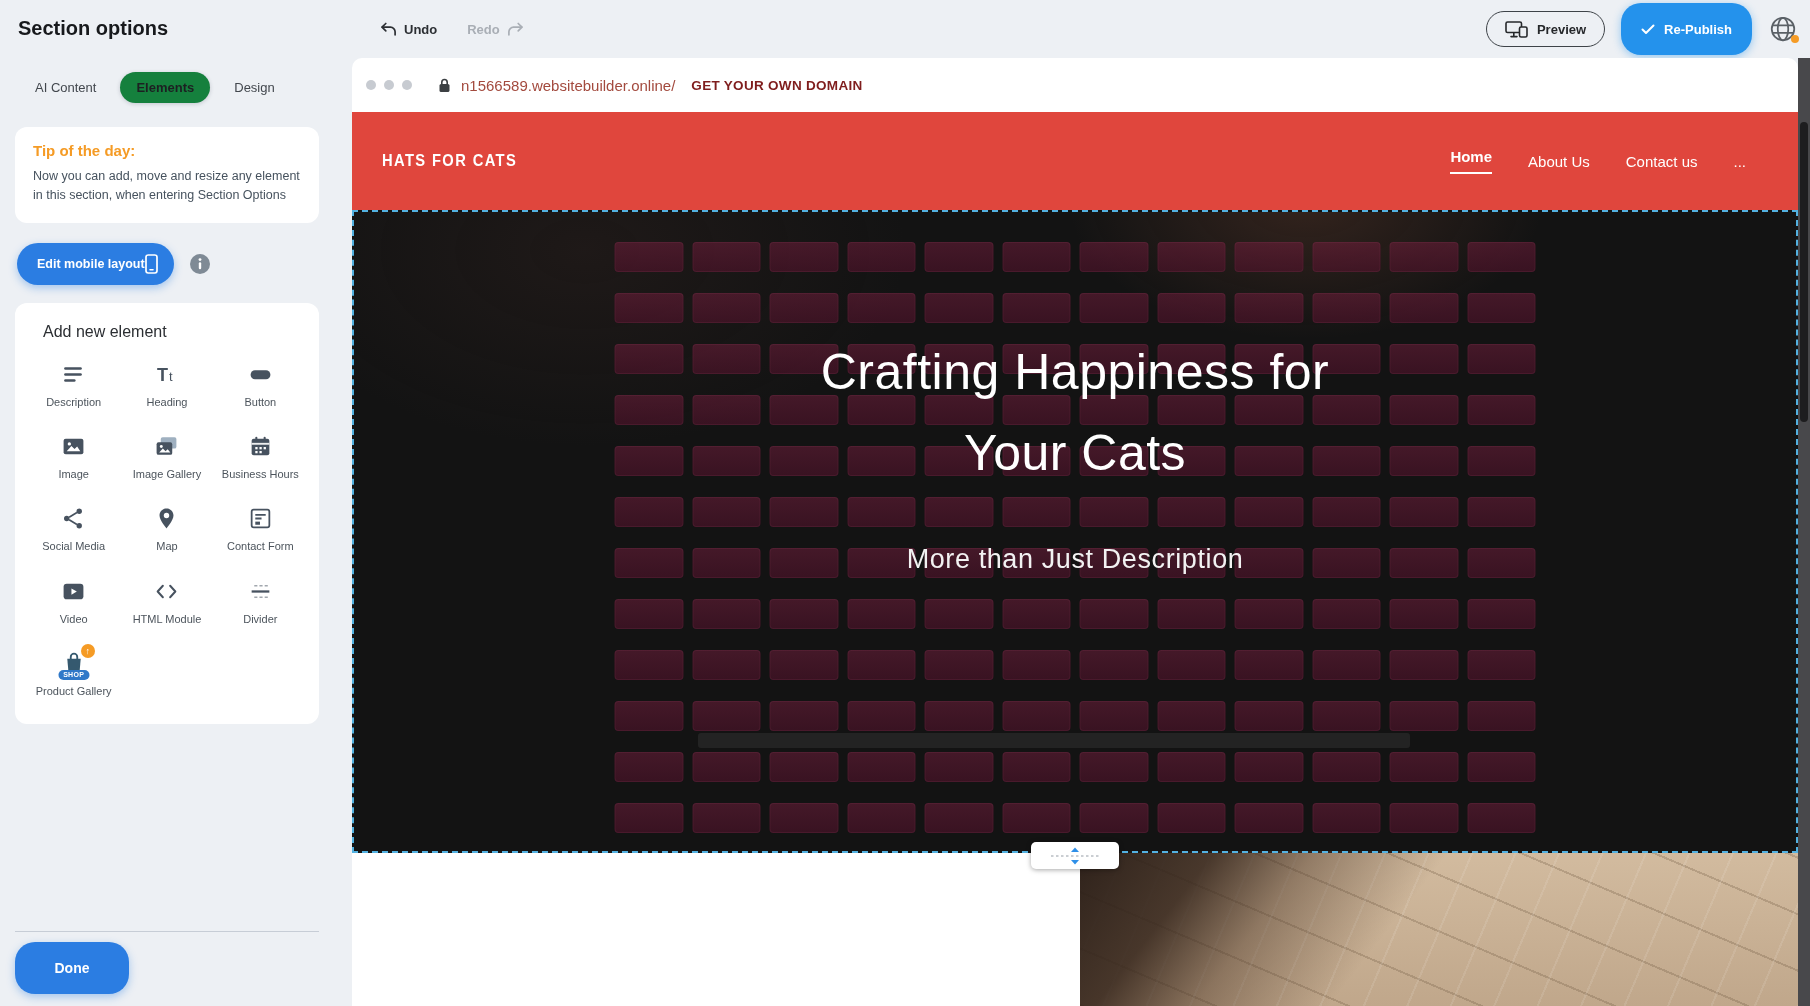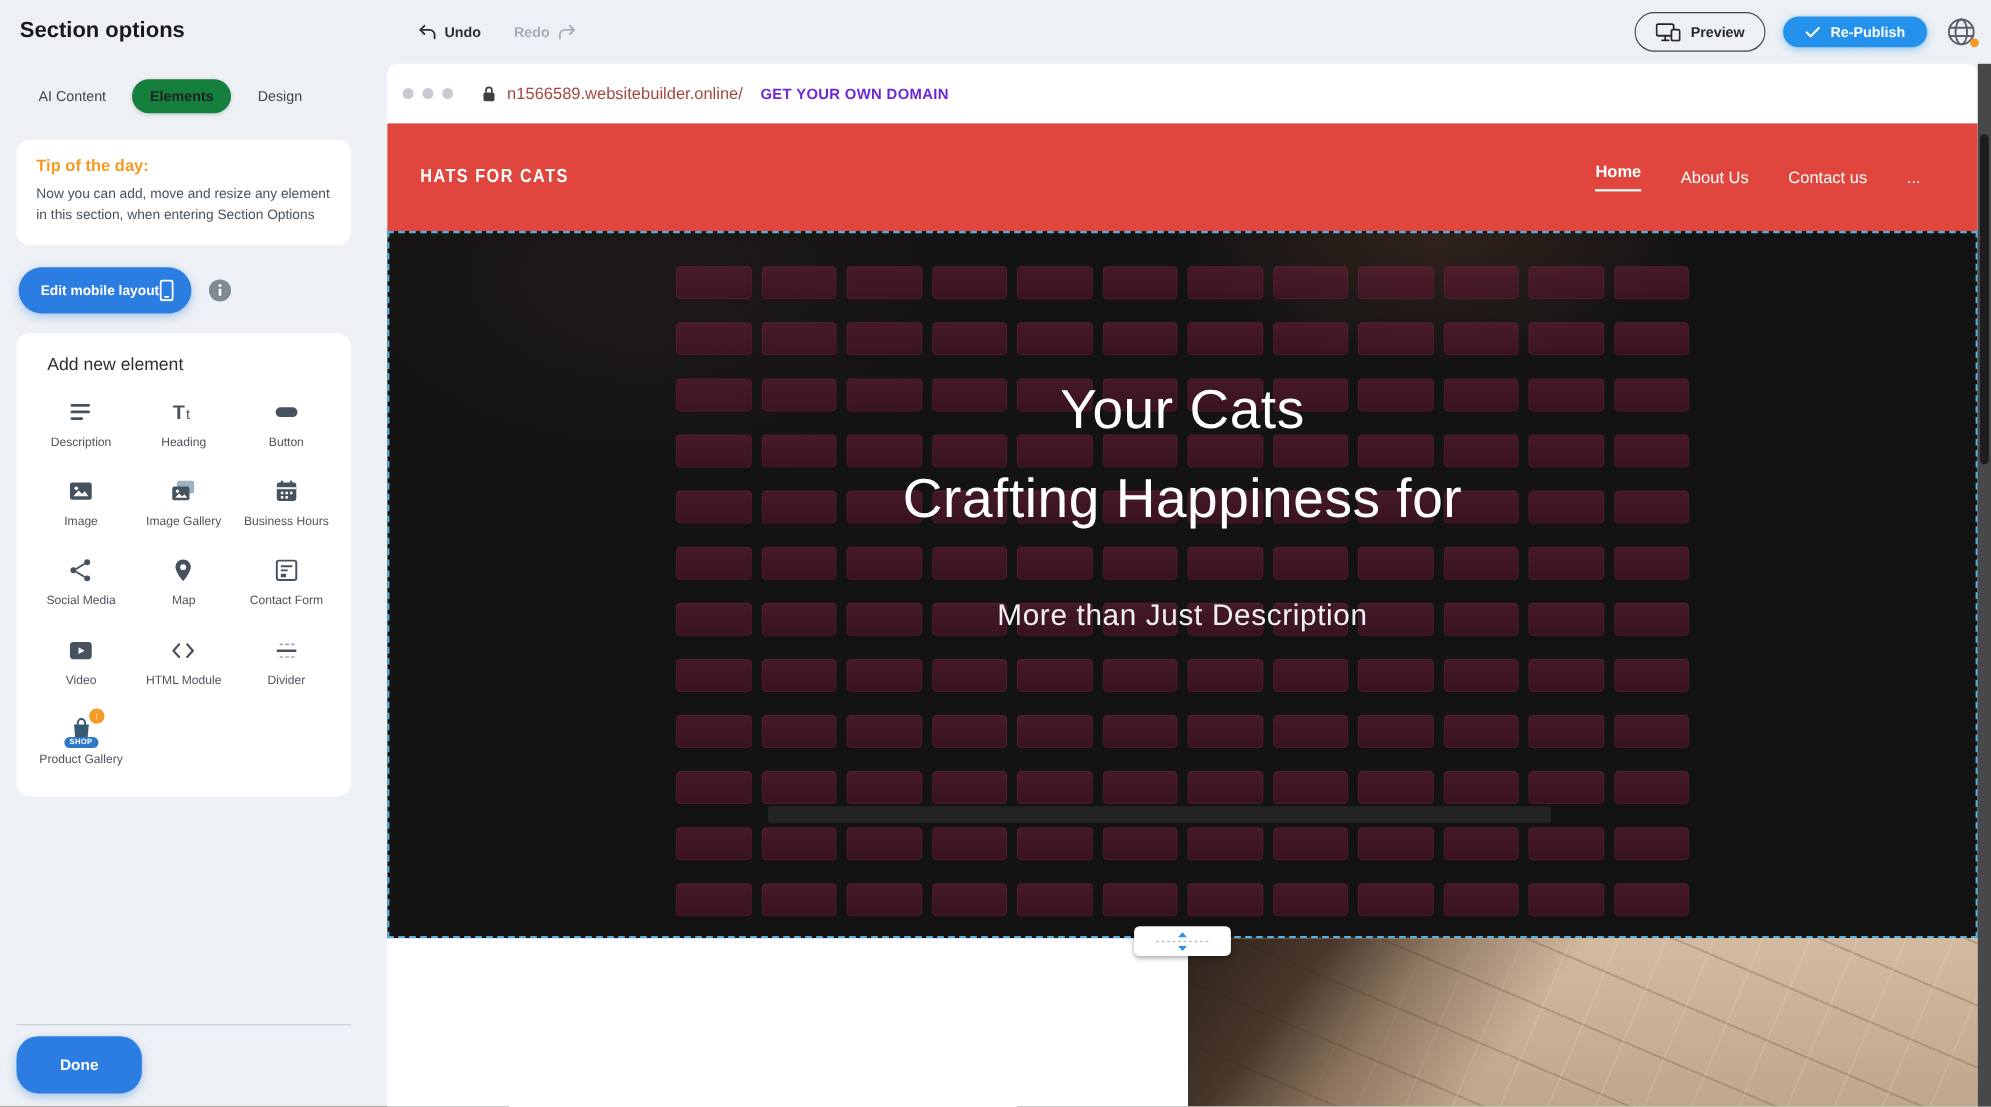--- a/index.html
+++ b/index.html
@@ -7,21 +7,21 @@
   .app{position:relative;width:1810px;height:1006px;background:#edf0f4;font-family:"Liberation Sans","DejaVu Sans",sans-serif;overflow:hidden;}
 
   
   .topbar{position:absolute;top:0;left:0;right:0;height:58px;}
   .tb-title{position:absolute;left:18px;top:17px;font-size:20px;font-weight:700;color:#17191c;}
   .history{position:absolute;left:380px;top:0;height:58px;display:flex;align-items:center;gap:30px;}
   .hist-btn{display:flex;align-items:center;gap:7px;font-size:13px;font-weight:700;color:#2c2f33;cursor:pointer;}
   .hist-btn.disabled{color:#a9aeb5;}
   .top-right{position:absolute;right:12px;top:0;height:58px;display:flex;align-items:center;gap:16px;}
   .btn-preview{display:flex;align-items:center;gap:9px;height:36px;padding:0 18px;border:1.6px solid #3e4348;border-radius:19px;background:transparent;font-size:13px;font-weight:700;color:#26282b;cursor:pointer;font-family:inherit;}
-  .btn-republish{display:flex;align-items:center;gap:9px;height:28px;padding:0 20px;border:none;border-radius:20px;background:#2492ec;color:#fff;font-size:13px;font-weight:700;cursor:pointer;font-family:inherit;box-shadow:0 2px 8px rgba(36,146,236,.45);}
+  .btn-republish{display:flex;align-items:center;gap:9px;height:52px;padding:0 20px;border:none;border-radius:20px;background:#2492ec;color:#fff;font-size:13px;font-weight:700;cursor:pointer;font-family:inherit;box-shadow:0 2px 8px rgba(36,146,236,.45);}
   .globe{position:relative;width:30px;height:30px;cursor:pointer;}
   .globe .orange-dot{position:absolute;right:-1px;bottom:1px;width:8px;height:8px;border-radius:50%;background:#f59b25;}
 
   
   .sidebar{position:absolute;top:58px;left:0;width:334px;bottom:0;padding:0 15px;}
   .tabs{display:flex;align-items:center;gap:8px;margin:14px 4px 0;}
   .tab{padding:8px 16px;border-radius:17px;font-size:13px;color:#42474d;cursor:pointer;white-space:nowrap;}
   .tab.active{background:#15803d;font-weight:700;color:#1d1f22;box-shadow:0 1px 4px rgba(30,40,60,.2);}
   .tip-card{background:#fff;border-radius:12px;padding:15px 18px 17px;margin-top:24px;}
   .tip-title{color:#f59b25;font-size:15px;font-weight:700;margin-bottom:8px;}
@@ -38,21 +38,21 @@
   .shop-badge{position:absolute;top:-6px;right:-8px;width:14px;height:14px;border-radius:50%;background:#f59b25;color:#fff;font-size:9px;font-weight:700;display:flex;align-items:center;justify-content:center;}
   .shop-pill{position:absolute;bottom:-3px;left:50%;transform:translateX(-50%);background:#2f78c8;color:#fff;font-size:7px;font-weight:700;padding:1.5px 5px;border-radius:7px;letter-spacing:.3px;}
   .sidebar-divider{position:absolute;left:15px;right:15px;bottom:74px;border-top:1px solid #c7cdd6;}
   .btn-done{position:absolute;left:15px;bottom:12px;width:114px;height:52px;border:none;border-radius:20px;background:#2b7de2;color:#fff;font-size:14px;font-weight:700;cursor:pointer;font-family:inherit;box-shadow:0 3px 9px rgba(43,125,226,.38);}
 
   
   .chrome{position:absolute;top:58px;left:352px;right:12px;height:54px;background:#fff;border-radius:10px 10px 0 0;display:flex;align-items:center;padding:0 14px;}
   .win-dots{display:flex;gap:8px;margin-right:26px;}
   .win-dot{width:10px;height:10px;border-radius:50%;background:#c7cbd1;}
   .url{margin-left:10px;font-size:15px;color:#a34a3e;cursor:pointer;}
-  .cta{margin-left:16px;font-size:13.5px;font-weight:700;color:#6d28d9;letter-spacing:.3px;cursor:pointer;text-align:right;}
+  .cta{margin-left:16px;font-size:13.5px;font-weight:700;color:#7f1d1d;letter-spacing:.3px;cursor:pointer;text-align:right;}
 
   
   .viewport{position:absolute;top:112px;left:352px;right:12px;bottom:0;background:#fff;overflow:hidden;}
   .site-header{position:absolute;top:0;left:0;right:0;height:98px;background:#e0463d;display:flex;align-items:center;}
   .logo{margin-left:30px;color:#fff;font-weight:700;font-size:16px;letter-spacing:1.5px;transform:scale(.92,1.08);transform-origin:left center;cursor:pointer;white-space:nowrap;}
   .nav{margin-left:auto;display:flex;align-items:center;gap:36px;padding-right:52px;color:#fff;font-size:15px;}
   .nav-link{cursor:pointer;}
   .nav-link.active{font-weight:700;padding-bottom:7px;border-bottom:2px solid #fff;}
 
   .hero{position:absolute;top:98px;left:0;right:0;height:643px;background-color:#131313;
@@ -483,22 +483,22 @@
           <div class="tile"></div>
           <div class="tile"></div>
           <div class="tile"></div>
           <div class="tile"></div>
           <div class="tile"></div>
           <div class="tile"></div>
           <div class="tile"></div>
         </div>
 
       <div class="hero-heading">
+        <span>Crafting Happiness for</span>
         <span>Your Cats</span>
-        <span>Crafting Happiness for</span>
       </div>
 
       <div class="hero-sub">More than Just Description</div>
 
       <div class="ghost-bar"></div>
 
 
       <div class="drag-pill">
         <svg width="56" height="20" viewBox="0 0 56 20">
             <path d="M24 6 28 1.5 32 6z" fill="#2e8fe8"></path>

